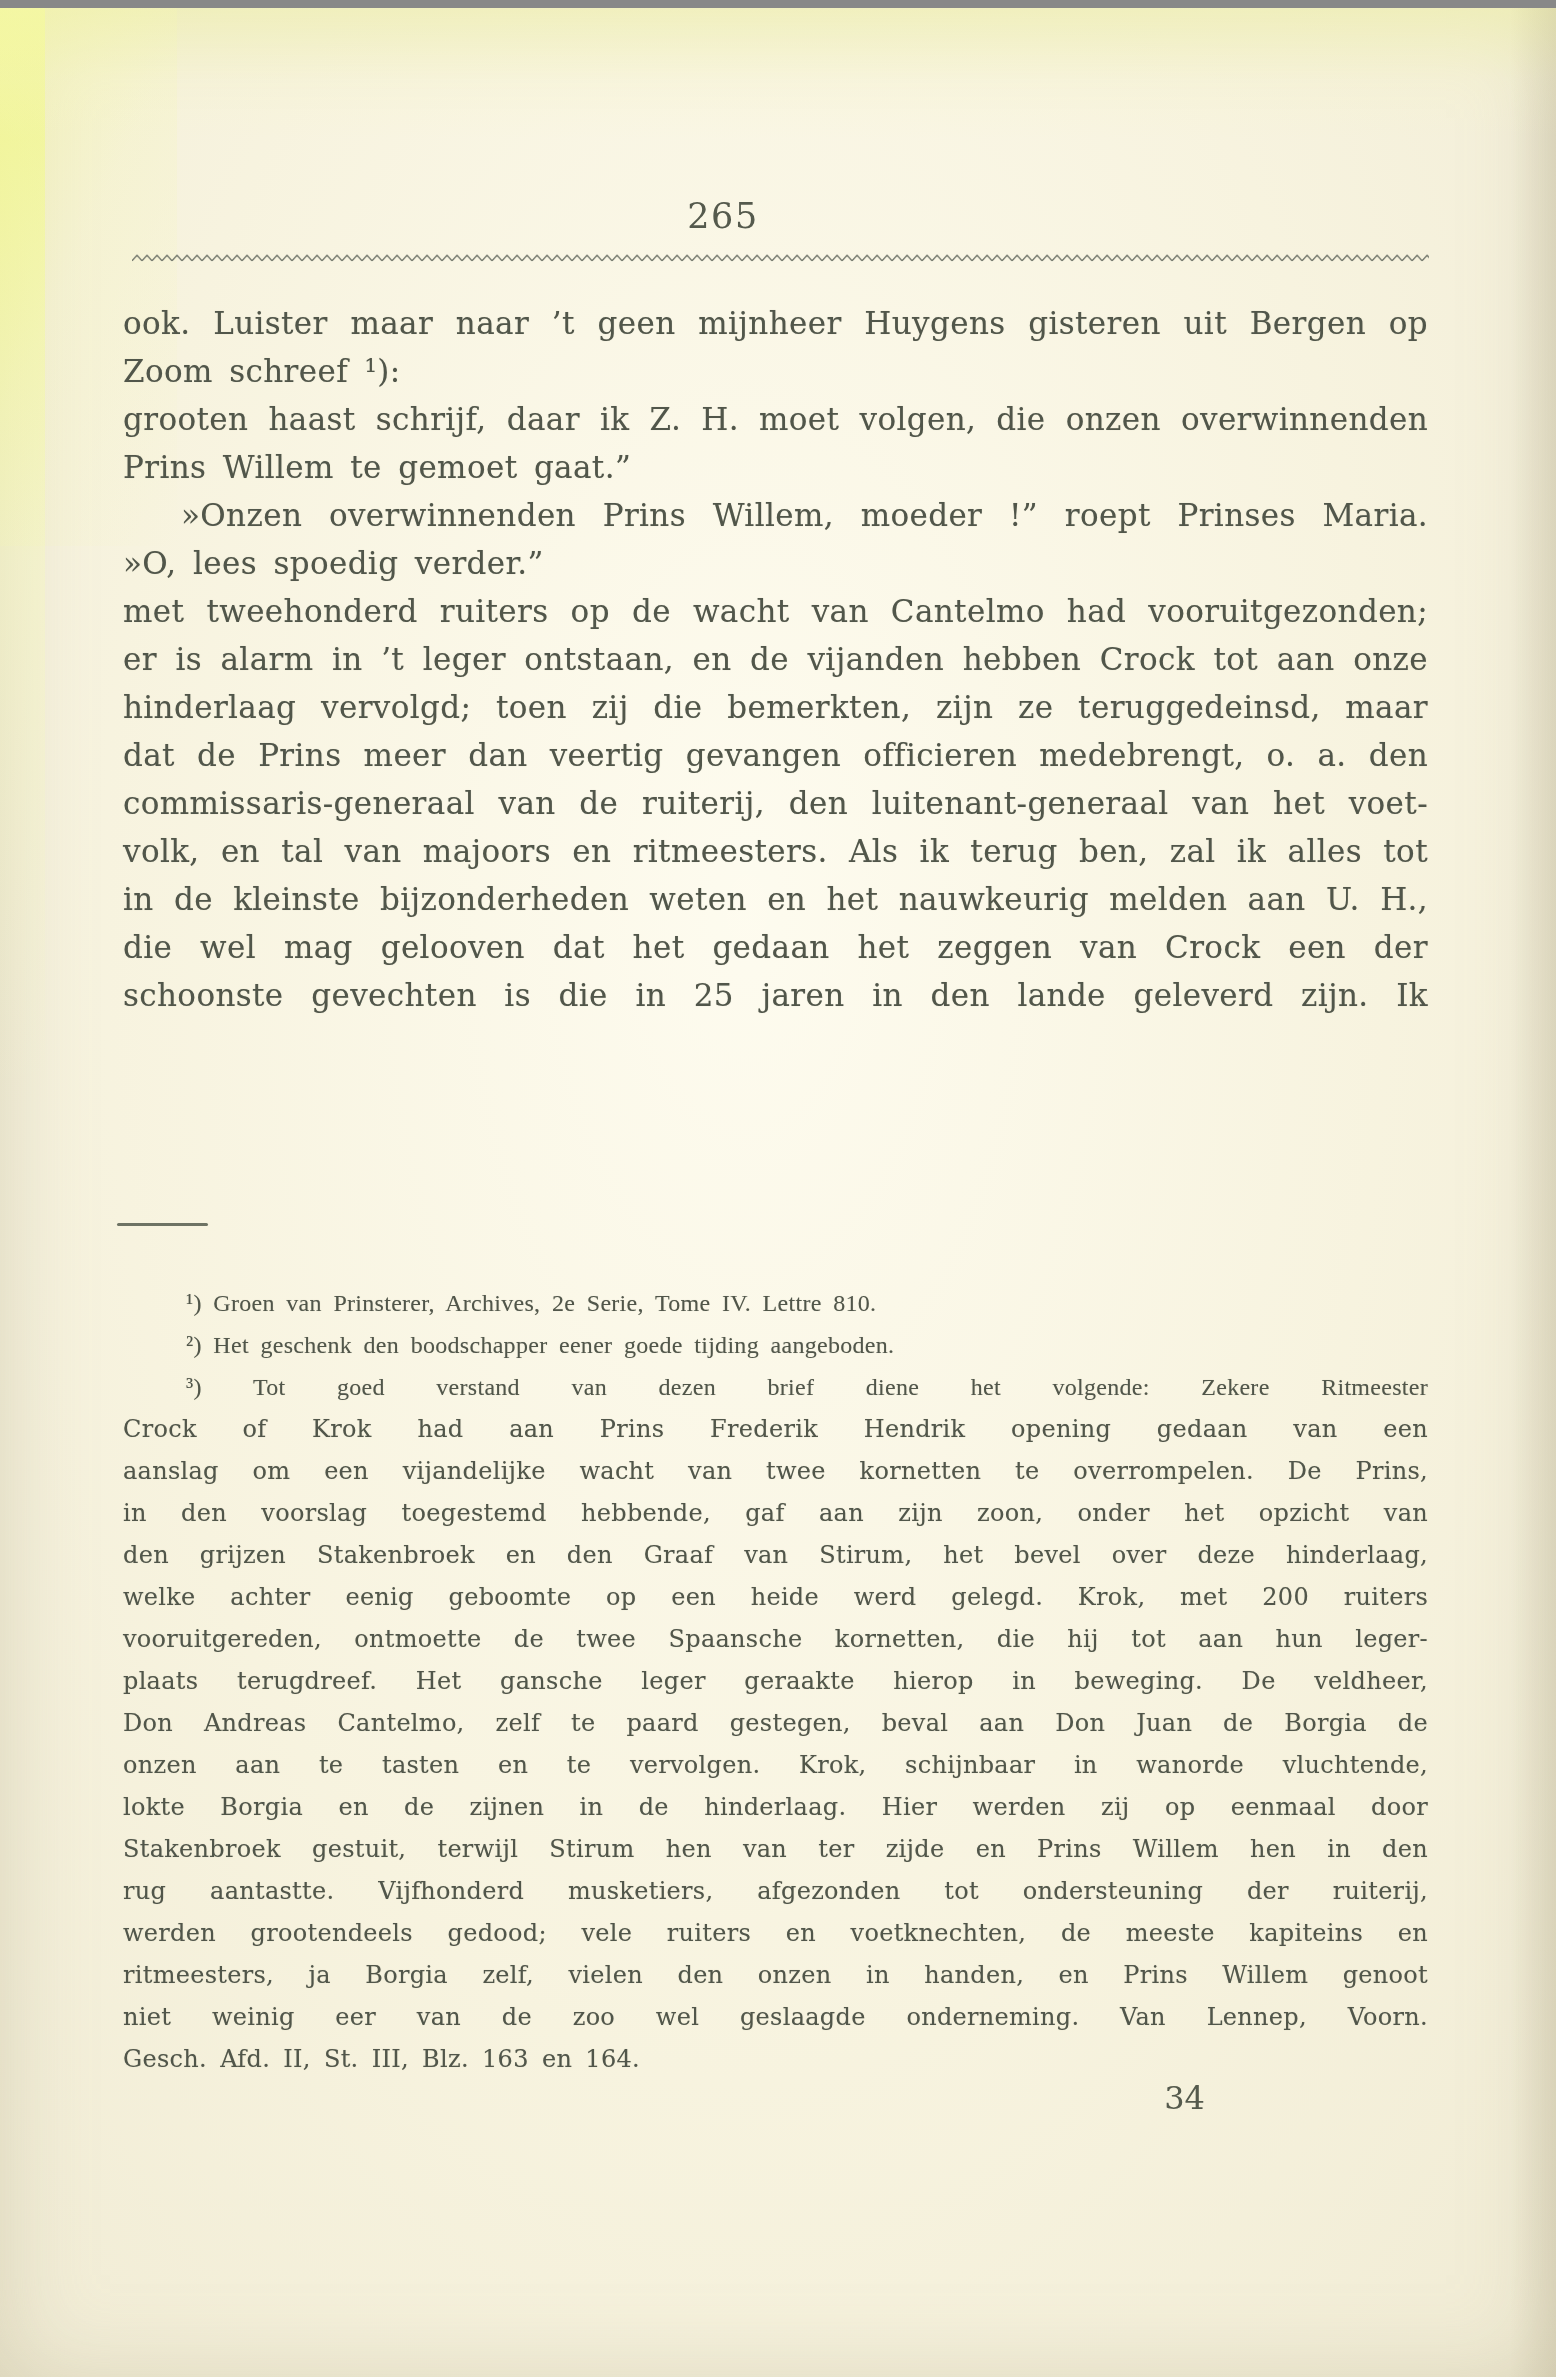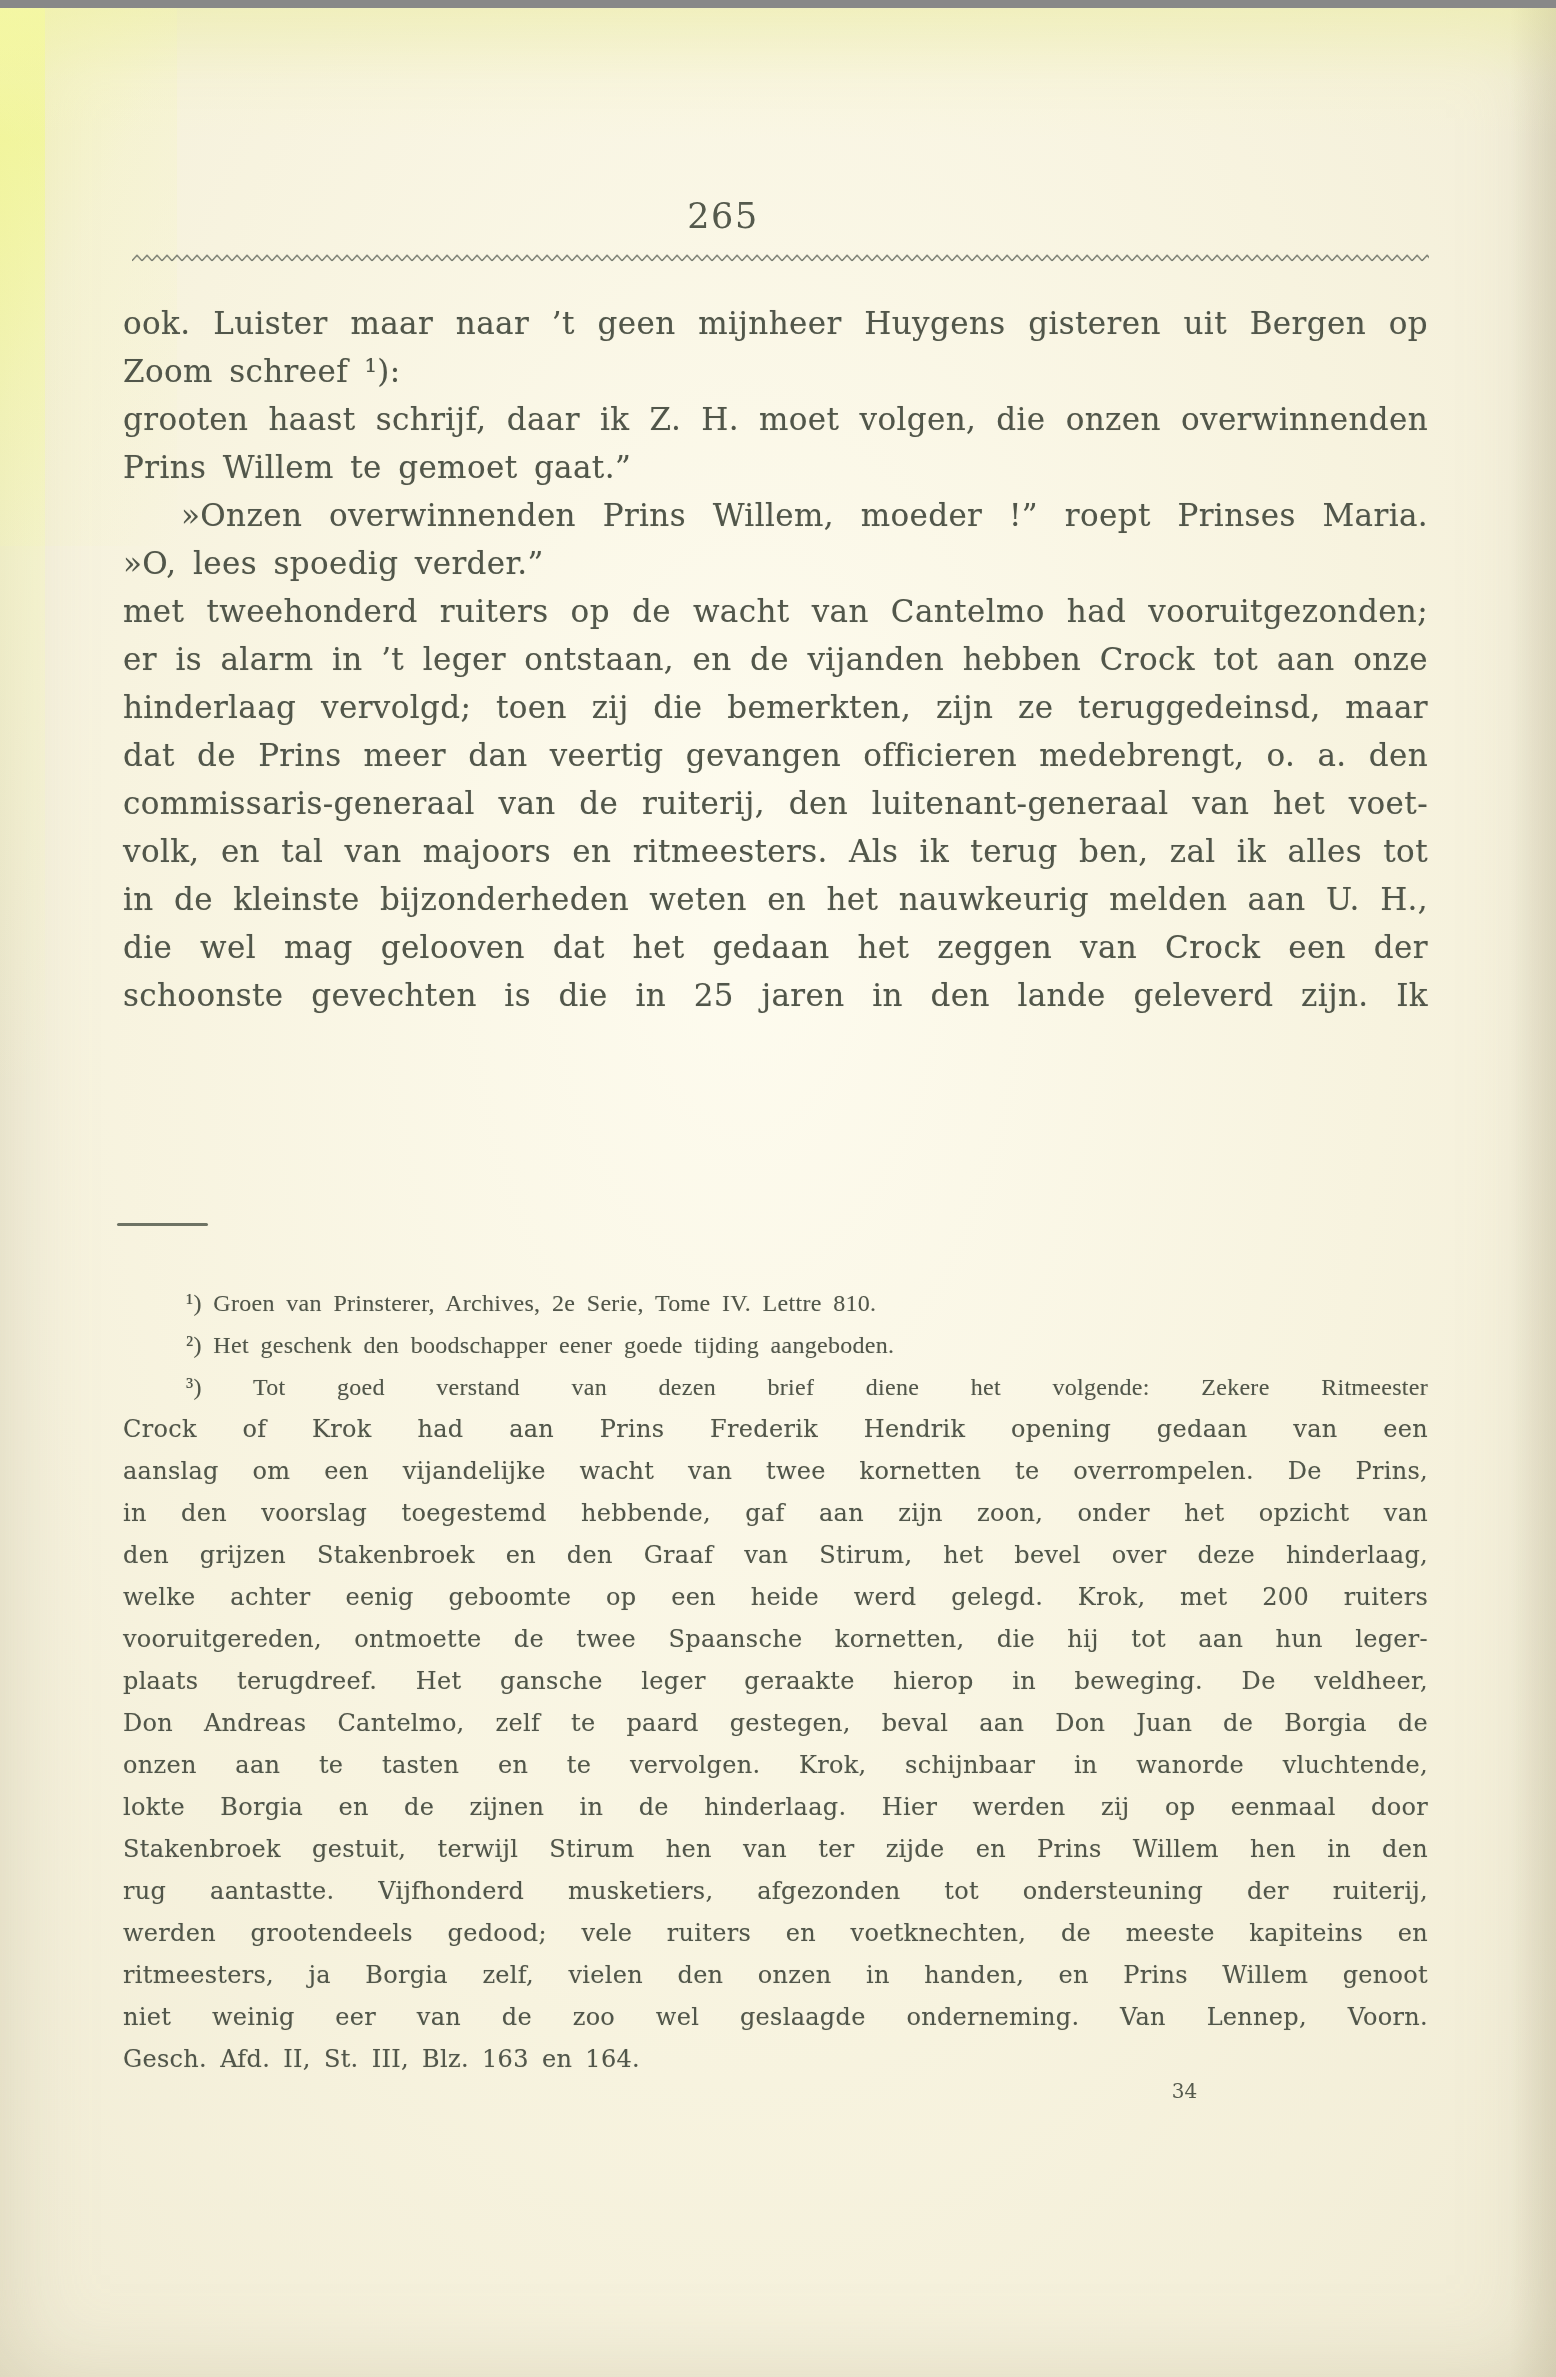--- a/index.html
+++ b/index.html
@@ -120,21 +120,21 @@
     height: 42px;
     word-spacing: 0.22em;
   }
   .footnotes .line.indent { text-indent: 63px; font-family: Liberation Serif, serif; }
 
   .signature-number {
     position: absolute;
     left: 1119px; top: 2071px;
     width: 131px;
     text-align: center;
-    font-size: 20px;
+    font-size: 32px;
     color: #555a4d;
   }
 </style>
 </head>
 <body>
 
 <div class="page">
 
   <div class="tint-left"></div>
   <div class="tint-left-soft"></div>

